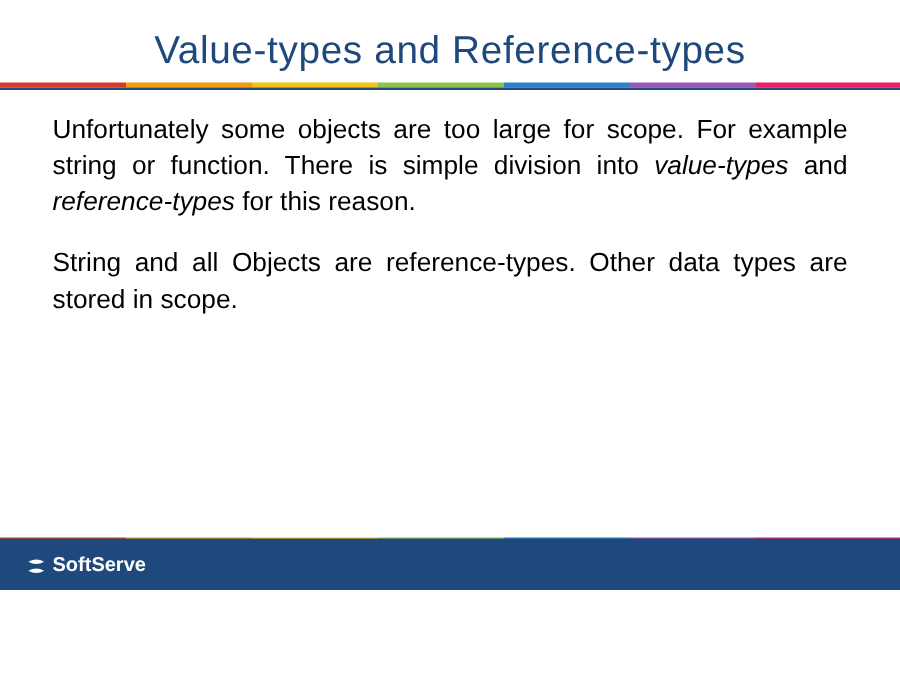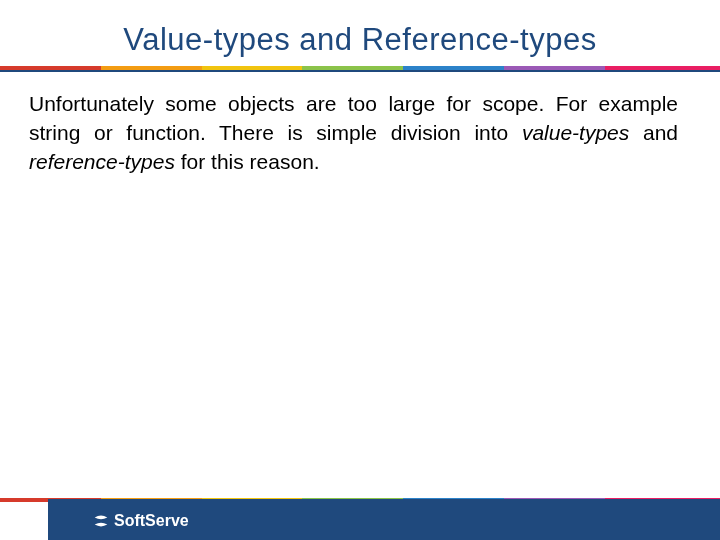--- a/index.html
+++ b/index.html
@@ -8,21 +8,21 @@
     width: 720px;
     height: 540px;
     font-family: "Segoe UI", "Trebuchet MS", "Lucida Sans", Arial, sans-serif;
     background: #fff;
     overflow: hidden;
     position: relative;
   }
   .slide {
     position: relative;
     width: 720px;
-    height: 540px;
+    height: 472px;
     box-sizing: border-box;
   }
   .title {
     text-align: center;
     color: #1f497d;
     font-size: 31px;
     padding-top: 22px;
     padding-bottom: 8px;
     letter-spacing: 0.5px;
     font-weight: 500;
@@ -34,42 +34,41 @@
       #d63a2b 0%, #d63a2b 14%,
       #f39c12 14%, #f39c12 28%,
       #f1c40f 28%, #f1c40f 42%,
       #8bc34a 42%, #8bc34a 56%,
       #2c82c9 56%, #2c82c9 70%,
       #9b59b6 70%, #9b59b6 84%,
       #e91e63 84%, #e91e63 100%);
     border-bottom: 2px solid #1f497d;
   }
   .content {
-    padding: 18px 42px 0 29px;
+    padding: 18px 42px 0 42px;
     color: #000;
     font-size: 21px;
     line-height: 1.38;
   }
   .content p {
     margin: 0 0 20px 0;
     text-align: justify;
   }
   .ital { font-style: italic; }
   .footer {
     position: absolute;
     bottom: 0;
     left: 0;
     right: 0;
     height: 38px;
     background: #1f497d;
     border-top: 3px solid #1f497d;
     display: flex;
     align-items: center;
-    padding-left: 44px;
-    margin-left: 48px;
+    padding-left: 20px;
   }
   .footer-stripe {
     position: absolute;
     bottom: 38px;
     left: 0;
     right: 0;
     height: 4px;
     background: linear-gradient(to right,
       #d63a2b 0%, #d63a2b 14%,
       #f39c12 14%, #f39c12 28%,
@@ -99,20 +98,21 @@
 
 <div class="slide">
 
   <div class="title">Value-types and Reference-types</div>
   <div class="rainbow"></div>
 
   <div class="content">
     <p>
       <span>Unfortunately some objects are too large for scope. For example string or function. There is simple division into </span><span class="ital">value-types</span><span> and </span><span class="ital">reference-types</span><span> for this reason.</span>
     </p>
+    <p>String and all Objects are reference-types. Other data types are stored in scope.</p>
   </div>
 
   <div class="footer-stripe"></div>
   <div class="footer">
     <div class="logo">
       <span class="logo-icon">
         <svg viewBox="0 0 20 20" width="18" height="18">
           <path d="M3 6 Q10 2 17 6 Q10 10 3 6 Z" fill="#ffffff"></path>
           <path d="M3 14 Q10 10 17 14 Q10 18 3 14 Z" fill="#ffffff"></path>
         </svg>

